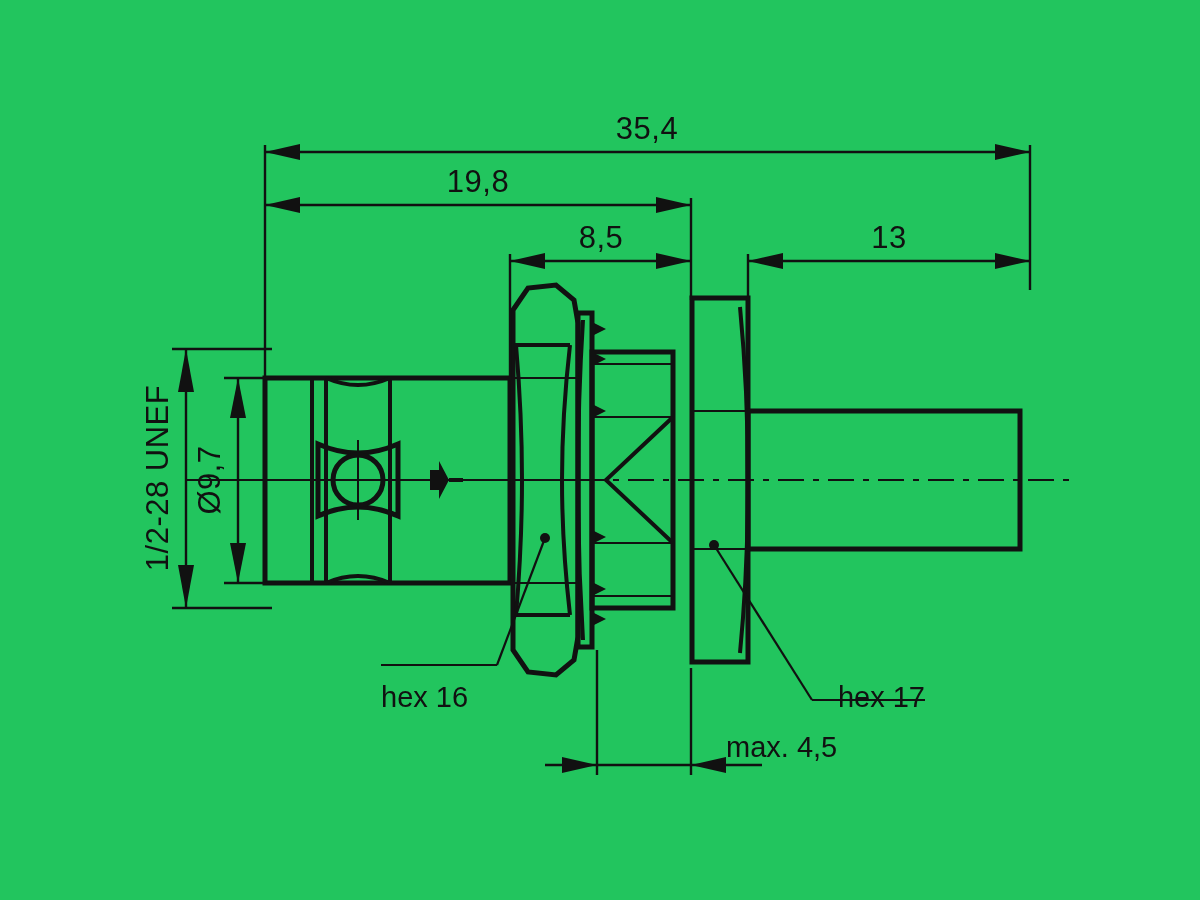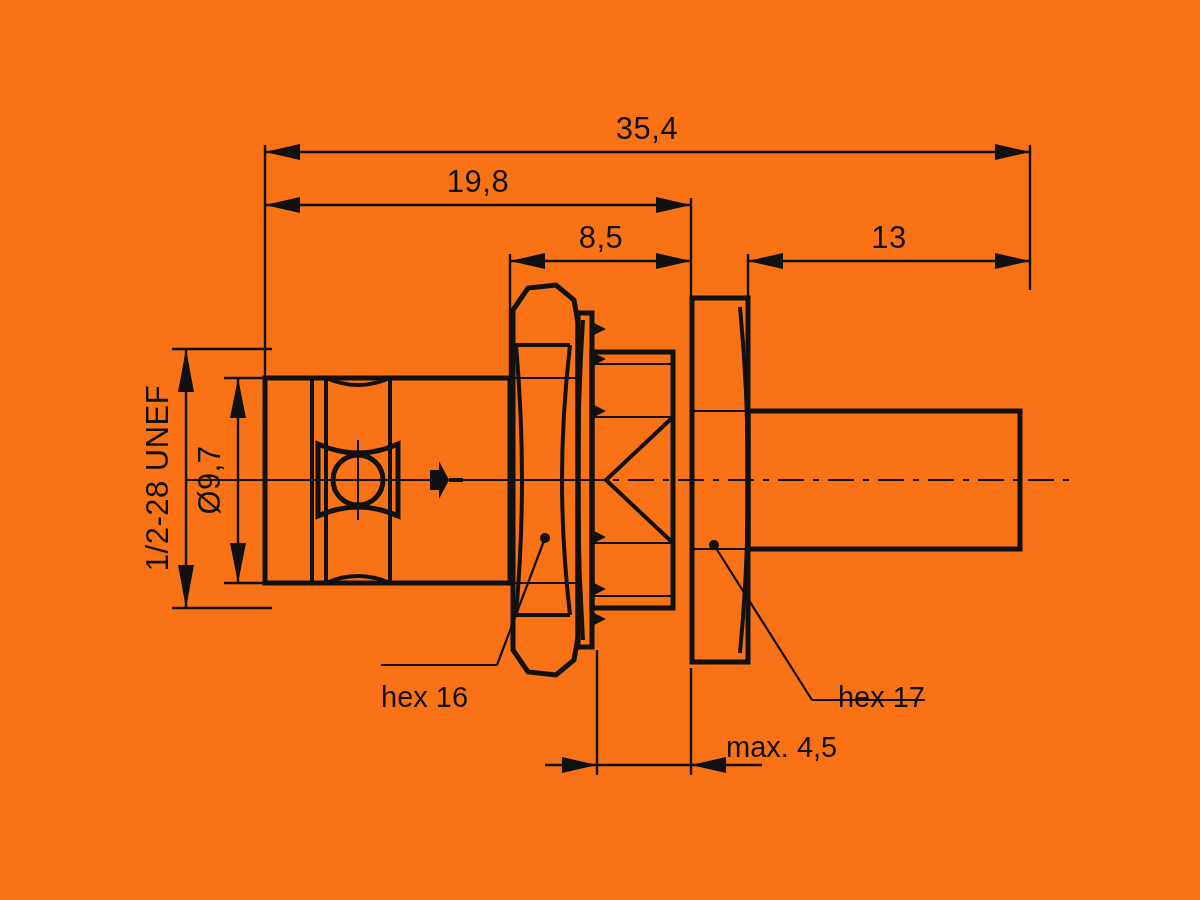--- a/index.html
+++ b/index.html
@@ -10,21 +10,21 @@
   body {
     width: 1200px;
     height: 900px;
     font-family: "Liberation Sans", sans-serif;
     overflow: hidden;
   }
   #drawing-root {
     position: relative;
     width: 1200px;
     height: 900px;
-    background: #f97316;
+    background: #22c55e;
   }
   svg.drawing {
     display: block;
     width: 1200px;
     height: 900px;
   }
   text {
     font-family: "Liberation Sans", sans-serif;
     fill: #111111;
   }

